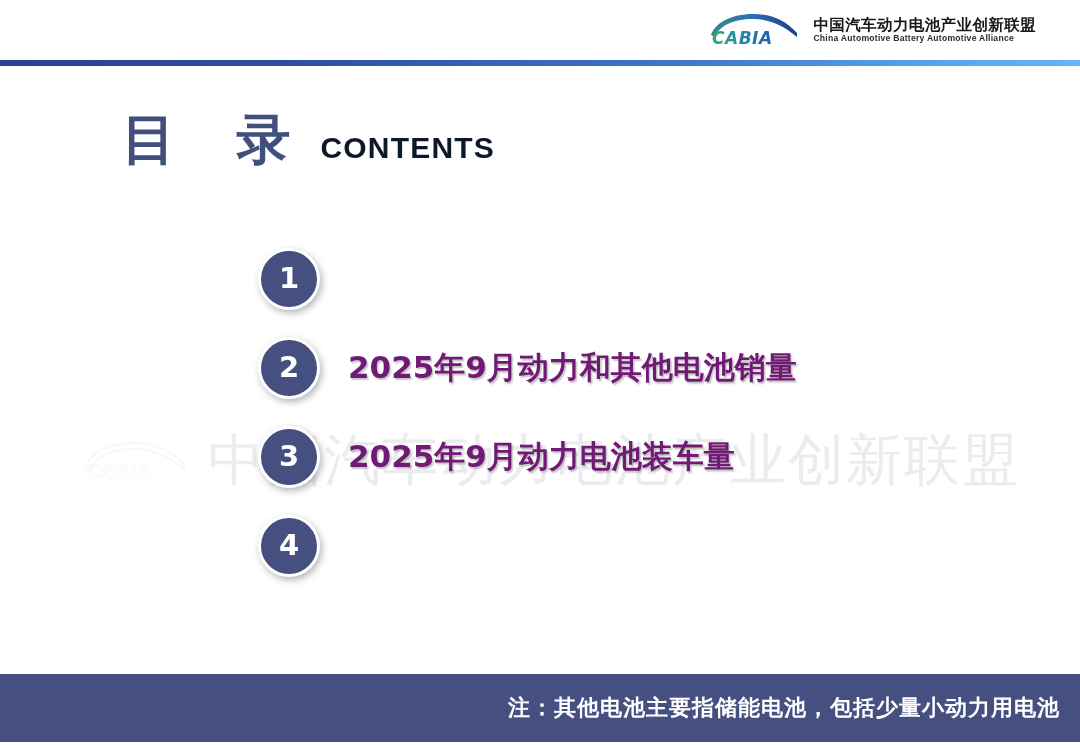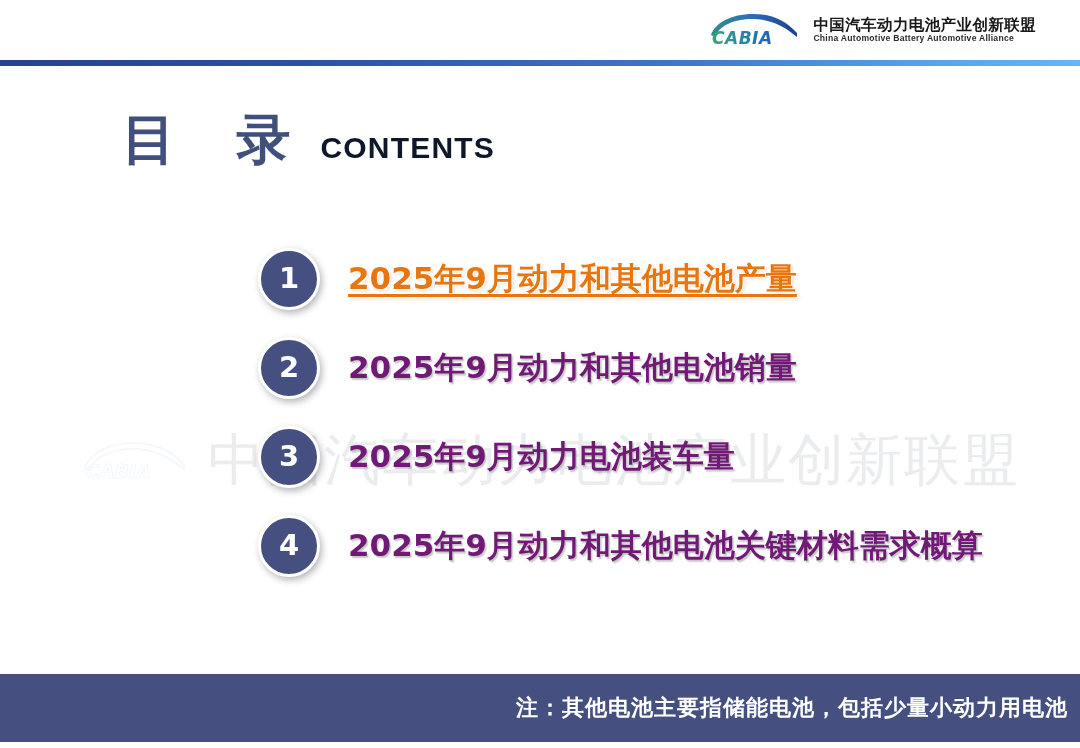--- a/index.html
+++ b/index.html
@@ -197,21 +197,21 @@
     display: flex;
     align-items: center;
     justify-content: flex-end;
   }
   .footer-note {
     font-family: "DejaVu Sans", "Liberation Sans", sans-serif;
     font-size: 22px;
     font-weight: bold;
     color: #ffffff;
     letter-spacing: 1px;
-    margin-right: 12px;
+    margin-right: 20px;
     white-space: nowrap;
     line-height: 1;
   }
   .footer-strip {
     position: absolute;
     left: 0;
     top: 742px;
     width: 1080px;
     height: 6px;
     background: #ffffff;
@@ -267,42 +267,40 @@
     </div>
     <div class="wm-text">中国汽车动力电池产业创新联盟</div>
   </div>
 
   <div class="contents">
 
     <div class="content-item">
       <div class="num-badge">
         <span>1</span>
       </div>
-      <div class="item-text active">2025年9月动力和其他电池产量</div>
     </div>
 
     <div class="content-item">
       <div class="num-badge">
         <span>2</span>
       </div>
       <div class="item-text">2025年9月动力和其他电池销量</div>
     </div>
 
     <div class="content-item">
       <div class="num-badge">
         <span>3</span>
       </div>
       <div class="item-text">2025年9月动力电池装车量</div>
     </div>
 
     <div class="content-item">
       <div class="num-badge">
         <span>4</span>
       </div>
-      <div class="item-text">2025年9月动力和其他电池关键材料需求概算</div>
     </div>
 
   </div>
 
   <div class="footer-bar">
     <div class="footer-note">注：其他电池主要指储能电池，包括少量小动力用电池</div>
   </div>
   <div class="footer-strip"></div>
 
 </div>

